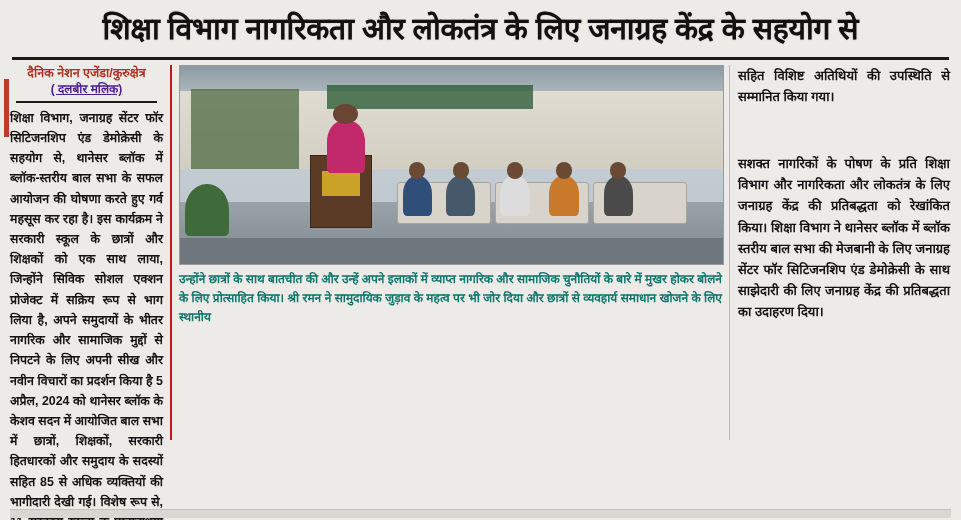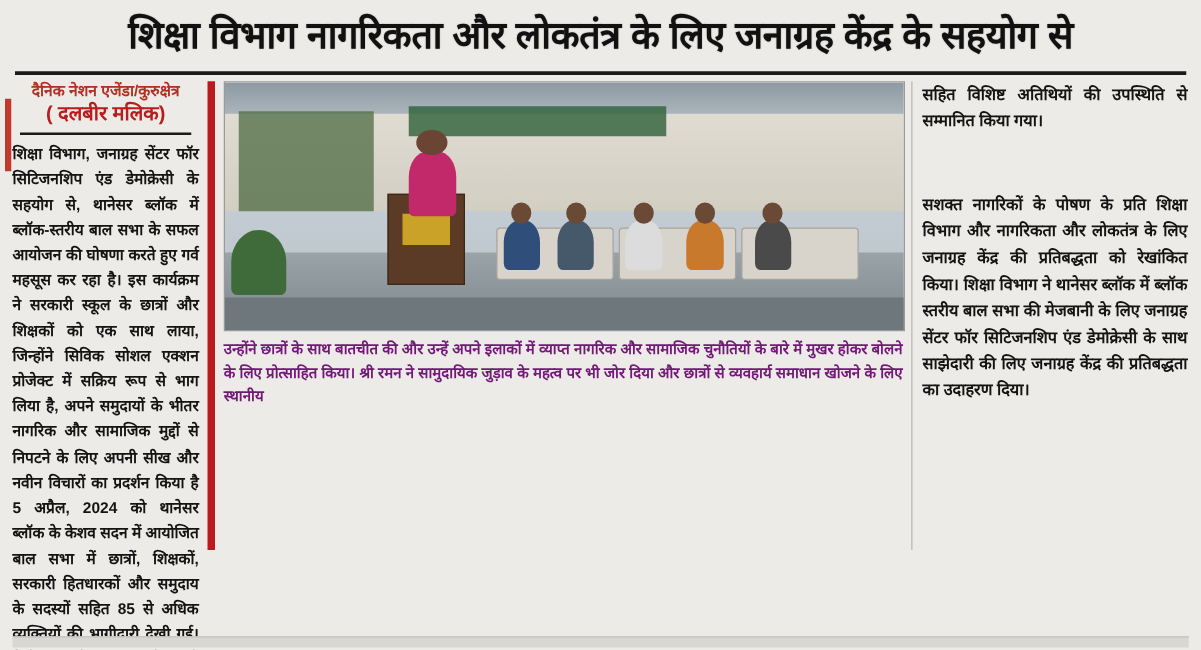--- a/index.html
+++ b/index.html
@@ -50,21 +50,21 @@
     margin-top: 5px;
     height: 375px;
   }
   .col {
     box-sizing: border-box;
     position: relative;
   }
   .col-left {
     width: 162px;
     padding-right: 7px;
-    border-right: 6px solid #b91c1c;
+    border-right: 2px solid #b91c1c;
   }
   .col-mid {
     width: 558px;
     padding: 0 7px;
     border-right: 1px solid #b9b7b2;
   }
   .col-right {
     width: 220px;
     padding-left: 8px;
   }
@@ -72,22 +72,23 @@
   
   .byline {
     text-align: center;
     font-weight: bold;
     font-size: 12.5px;
     color: #b03124;
     line-height: 1.35;
     margin-bottom: 3px;
   }
   .byline .b2 {
-    color: #b91c1c;
-    font-size: 16px;
+    color: #4c1d95;
+    font-size: 12px;
+    text-decoration: underline;
   }
   .byline-rule {
     height: 2px;
     background: #1a1a1a;
     margin: 2px 6px 5px 6px;
   }
   .redmark {
     position: absolute;
     left: -6px;
     top: 14px;
@@ -185,21 +186,21 @@
     display: flex;
     gap: 8px;
     margin-top: 4px;
   }
   .sub3 .scol {
     flex: 1 1 0;
     font-size: 12px;
     line-height: 1.6;
     text-align: justify;
     font-weight: 600;
-    color: #701a75;
+    color: #0f766e;
   }
   .sub3 .scol + .scol {
     border-left: 1px solid #bdbbb6;
     padding-left: 7px;
   }
 
   .col-right .justif { font-size: 13px; line-height: 1.63; }
 
   .bottom-bar {
     position: absolute;

